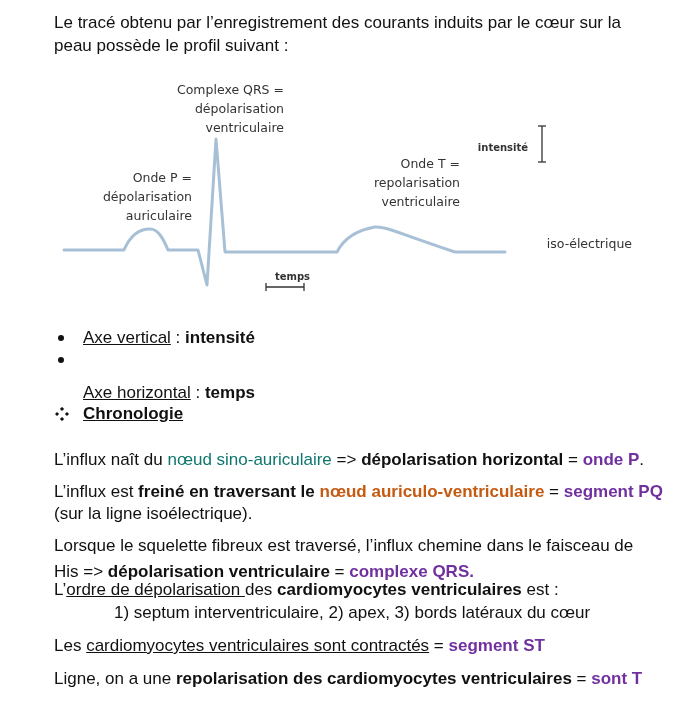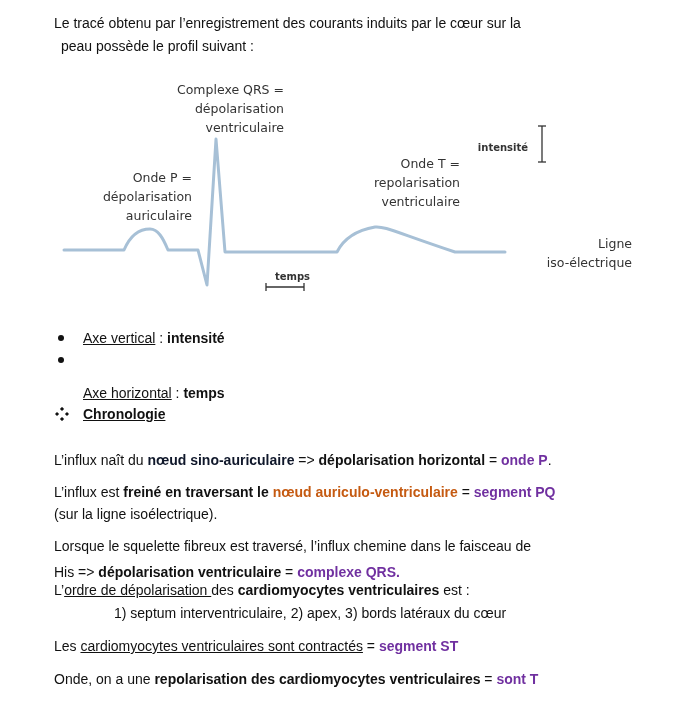--- a/index.html
+++ b/index.html
@@ -1,41 +1,41 @@
 <!DOCTYPE html>
 <html><head>
 <meta charset="utf-8">
 <style>
   html, body { margin: 0; padding: 0; background: #ffffff; }
   body {
     width: 682px; height: 709px; position: relative; overflow: hidden;
     font-family: "Liberation Sans", sans-serif; color: #111111;
   }
-  .txt { position: absolute; left: 54px; font-size: 14px; line-height: 22px; white-space: nowrap; }
+  .txt { position: absolute; left: 54px; font-size: 17px; line-height: 22px; white-space: nowrap; }
   .b { font-weight: bold; }
   .u { text-decoration: underline; }
-  .blue { color: #0f172a; font-weight: bold; }
+  .blue { color: #0f766e; font-weight: normal; }
   .orange { color: #c55a11; font-weight: bold; }
   .purple { color: #7030a0; font-weight: bold; }
 
   .diagram { position: absolute; left: 0; top: 0; width: 682px; height: 310px; }
   .dlabel {
     position: absolute; font-family: "DejaVu Sans", sans-serif; font-size: 12.5px;
     color: #333333; text-align: right; line-height: 19px; white-space: nowrap;
   }
   .dsmall { font-size: 10px; font-weight: bold; color: #333333; }
 
   .bullet { position: absolute; left: 58px; width: 6px; height: 6px; border-radius: 50%; background: #111; }
   .diamond-icon { position: absolute; left: 55px; top: 407px; width: 14px; height: 14px; }
 </style>
 </head>
 <body>
 
 <div class="txt" style="top:12px;">Le tracé obtenu par l’enregistrement des courants induits par le cœur sur la</div>
-<div class="txt" style="top:35px;margin-left:7px;">peau possède le profil suivant :</div>
+<div class="txt" style="top:35px;">peau possède le profil suivant :</div>
 
 <div class="diagram">
   <svg width="682" height="310" style="position:absolute;left:0;top:0;">
     <path id="ecg-trace" d="M64,250 L124,250 C130,236 138,229 150,229 C158,229 163,238 168,250 L198,250 L207,285 L216,139 L225,252 L337,252 C344,238 358,230 375,227 C385,226 395,232 455,252 L505,252" fill="none" stroke-width="3" stroke-linejoin="round" stroke-linecap="round" stroke="#a7c0d6"></path>
 
     <g stroke="#333" stroke-width="1.3">
       <line x1="542" y1="126" x2="542" y2="162"></line>
       <line x1="538" y1="126" x2="546" y2="126"></line>
       <line x1="538" y1="162" x2="546" y2="162"></line>
     </g>
@@ -62,21 +62,20 @@
   <div class="dlabel" style="left:340px;top:154px;width:120px;">
     <div>Onde T =</div>
     <div>repolarisation</div>
     <div>ventriculaire</div>
   </div>
 
   <div class="dlabel dsmall" style="left:472px;top:138px;width:56px;">intensité</div>
   <div class="dlabel dsmall" style="left:260px;top:267px;width:50px;">temps</div>
 
   <div class="dlabel" style="left:522px;top:234px;width:110px;">
-    <div>Ligne</div>
     <div>iso-électrique</div>
   </div>
 </div>
 
 <span class="bullet" style="top:335px;"></span>
 <div class="txt" style="left:83px;top:327px;"><span class="u">Axe vertical</span><span> : </span><span class="b">intensité</span></div>
 
 <span class="bullet" style="top:357px;"></span>
 <div class="txt" style="left:83px;top:349px;margin-top:33px;"><span class="u">Axe horizontal</span><span> : </span><span class="b">temps</span></div>
 
@@ -93,13 +92,13 @@
 <div class="txt" style="top:481px;"><span>L’influx est </span><span class="b">freiné en traversant le </span><span class="orange">nœud auriculo-ventriculaire</span><span> = </span><span class="purple">segment PQ</span></div>
 <div class="txt" style="top:503px;">(sur la ligne isoélectrique).</div>
 
 <div class="txt" style="top:535px;">Lorsque le squelette fibreux est traversé, l’influx chemine dans le faisceau de</div>
 <div class="txt" style="top:561px;"><span>His =&gt; </span><span class="b">dépolarisation ventriculaire</span><span> = </span><span class="purple">complexe QRS.</span></div>
 <div class="txt" style="top:579px;"><span>L’</span><span class="u">ordre de dépolarisation </span><span>des </span><span class="b">cardiomyocytes ventriculaires</span><span> est :</span></div>
 <div class="txt" style="left:114px;top:602px;">1) septum interventriculaire, 2) apex, 3) bords latéraux du cœur</div>
 
 <div class="txt" style="top:635px;"><span>Les </span><span class="u">cardiomyocytes ventriculaires sont contractés</span><span> = </span><span class="purple">segment ST</span></div>
 
-<div class="txt" style="top:668px;"><span>Onde, on a une </span><span class="b">repolarisation des cardiomyocytes ventriculaires</span><span> = </span><span class="purple">sont T</span></div>
+<div class="txt" style="top:668px;"><span>Ligne, on a une </span><span class="b">repolarisation des cardiomyocytes ventriculaires</span><span> = </span><span class="purple">sont T</span></div>
 
 </body></html>

